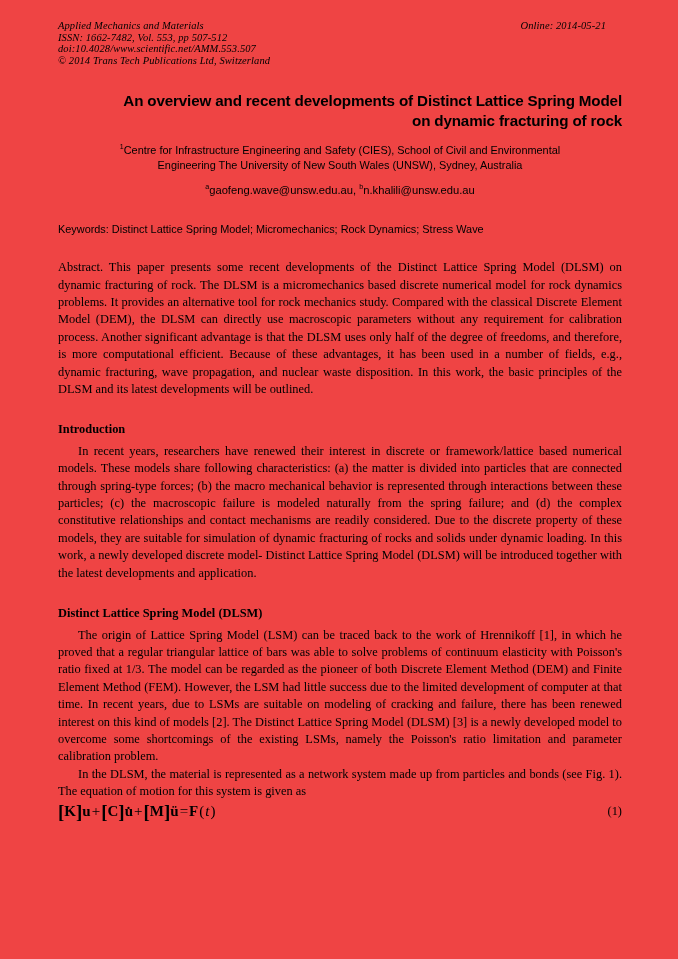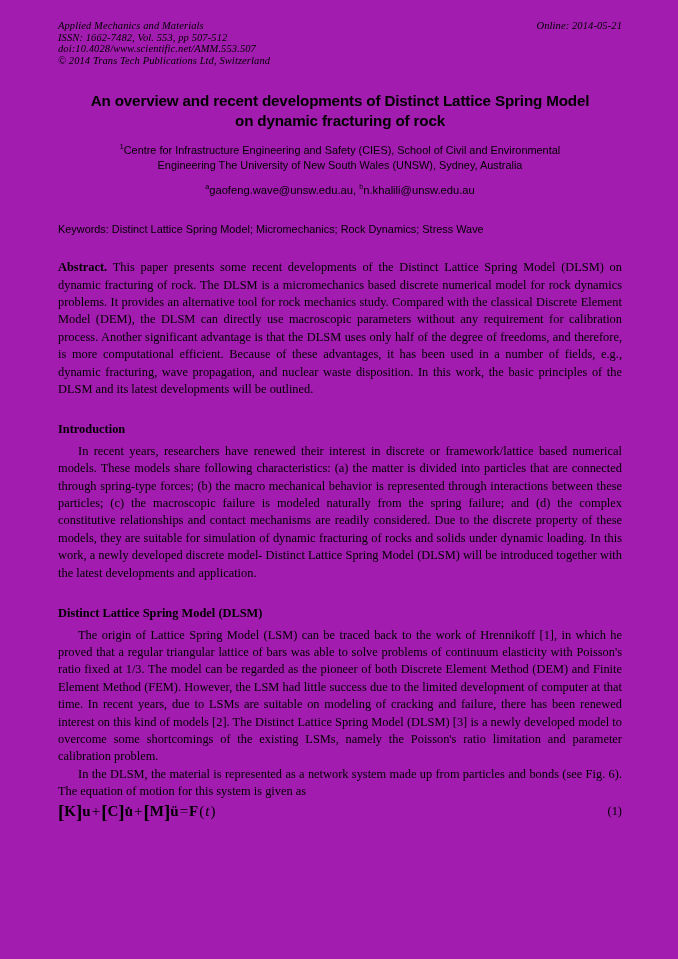--- a/index.html
+++ b/index.html
@@ -9,21 +9,21 @@
     background: #ffffff;
   }
   body {
     font-family: "Liberation Serif", "DejaVu Serif", serif;
     color: #000000;
   }
   .page {
     position: relative;
     width: 678px;
     height: 959px;
-    background: #a21caf;
+    background: #ef4444;
     overflow: hidden;
     box-sizing: border-box;
   }
   .content {
     position: absolute;
     left: 58px;
     top: 20px;
     width: 564px;
   }
 
@@ -34,31 +34,31 @@
     font-size: 10.5px;
     line-height: 11.6px;
     letter-spacing: 0.1px;
   }
   .journal-header .hdr-line {
     display: block;
     white-space: nowrap;
   }
   .journal-header .online-date {
     position: absolute;
-    right: 0;
+    right: 16px;
     top: 0;
     font-style: italic;
     font-size: 10.5px;
     white-space: nowrap;
   }
 
   
   .title-block {
     margin-top: 25px;
-    text-align: center;
+    text-align: right;
     font-family: "Liberation Sans", "DejaVu Sans", sans-serif;
     font-weight: bold;
     font-size: 15.2px;
     line-height: 20px;
     letter-spacing: -0.15px;
   }
   .title-line { display: block; }
 
   
   .authors {
@@ -111,21 +111,21 @@
     line-height: 17.4px;
     text-align: justify;
     margin: 0;
   }
   .para.abstract {
     margin-top: 23px;
   }
   .para.indent {
     text-indent: 20px;
   }
-  .para .lead { font-weight: bold; }
+  .para .lead { font-weight: normal; }
 
   .section-heading {
     font-size: 12.4px;
     font-weight: bold;
     line-height: 17.4px;
     margin: 0;
   }
   .gap-before-heading { margin-top: 23px; }
   .gap-small { margin-top: 4px; }
 
@@ -196,21 +196,21 @@
 
     <p class="para abstract">
       <span class="lead">Abstract.</span><span> This paper presents some recent developments of the Distinct Lattice Spring Model (DLSM) on dynamic fracturing of rock. The DLSM is a micromechanics based discrete numerical model for rock dynamics problems. It provides an alternative tool for rock mechanics study. Compared with the classical Discrete Element Model (DEM), the DLSM can directly use macroscopic parameters without any requirement for calibration process. Another significant advantage is that the DLSM uses only half of the degree of freedoms, and therefore, is more computational efficient. Because of these advantages, it has been used in a number of fields, e.g., dynamic fracturing,  wave propagation, and nuclear waste disposition. In this work, the basic principles of the DLSM and its latest developments will be outlined.</span>
     </p>
 
     <p class="section-heading gap-before-heading">Introduction</p>
     <p class="para indent gap-small">In recent years, researchers have renewed their interest in discrete or framework/lattice based numerical models. These models share following characteristics: (a) the matter is divided into particles that are connected through spring-type forces; (b) the macro mechanical behavior is represented through interactions between these particles; (c) the macroscopic failure is modeled naturally from the spring failure; and (d) the complex constitutive relationships and contact mechanisms are readily considered. Due to the discrete property of these models, they are suitable for simulation of dynamic fracturing of rocks and solids under dynamic loading. In this work, a newly developed discrete model- Distinct Lattice Spring Model (DLSM) will be introduced together with the latest developments and application.</p>
 
     <p class="section-heading gap-before-heading">Distinct Lattice Spring Model (DLSM)</p>
     <p class="para indent gap-small">The origin of Lattice Spring Model (LSM) can be traced back to the work of Hrennikoff [1], in which he proved that a regular triangular lattice of bars was able to solve problems of continuum elasticity with Poisson's ratio fixed at 1/3. The model can be regarded as the pioneer of both Discrete Element Method (DEM) and Finite Element Method (FEM). However, the LSM had little success due to the limited development of computer at that time. In recent years, due to LSMs are suitable on modeling of cracking and failure, there has been renewed interest on this kind of models [2]. The Distinct Lattice Spring Model (DLSM) [3] is a newly developed model to overcome some shortcomings of the existing LSMs, namely the Poisson's ratio limitation and parameter calibration problem.</p>
-    <p class="para indent">In the DLSM, the material is represented as a network system made up from particles and bonds (see Fig. 6). The equation of motion for this system is given as</p>
+    <p class="para indent">In the DLSM, the material is represented as a network system made up from particles and bonds (see Fig. 1). The equation of motion for this system is given as</p>
 
     <div class="equation-row">
       <span class="equation"><span class="brk">[</span><span>K</span><span class="brk">]</span><span>u</span><span class="op">+</span><span class="brk">[</span><span>C</span><span class="brk">]</span><span>u̇</span><span class="op">+</span><span class="brk">[</span><span>M</span><span class="brk">]</span><span>ü</span><span class="op">=</span><span>F</span><span class="op">(</span><span class="ital">t</span><span class="op">)</span></span>
       <span class="eq-number">(1)</span>
     </div>
 
   </div>
 </div>
 
 </body></html>

